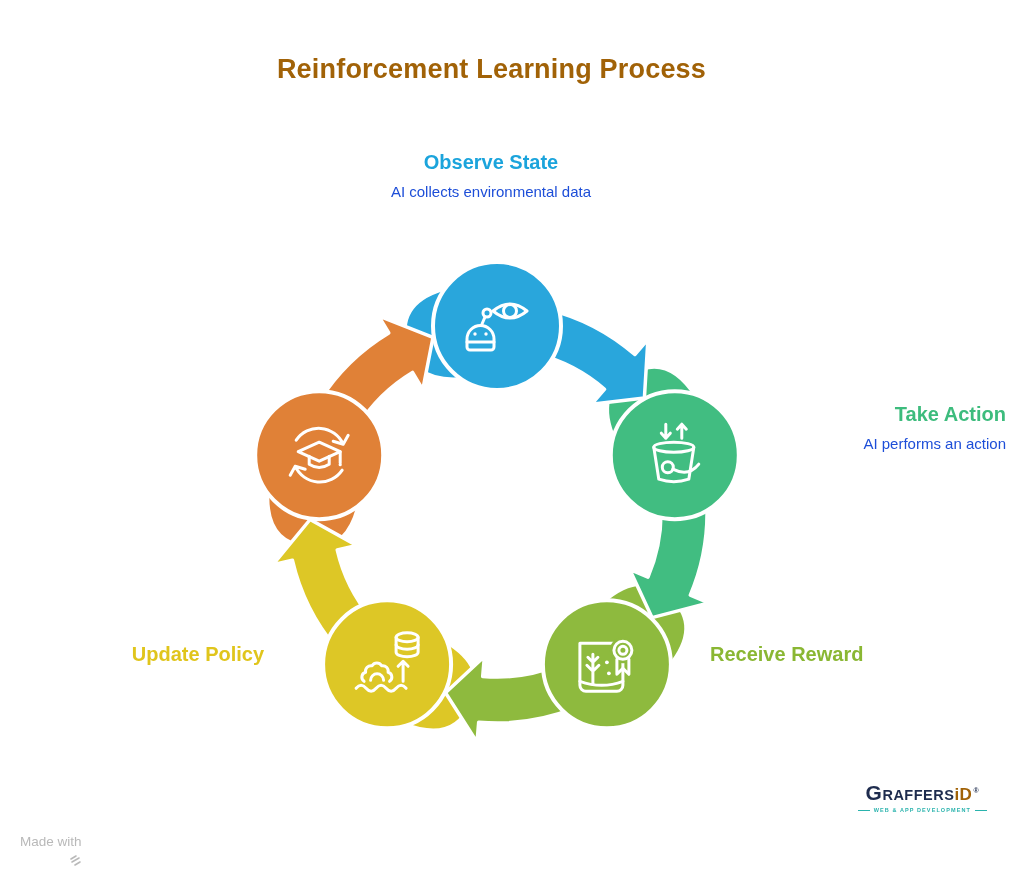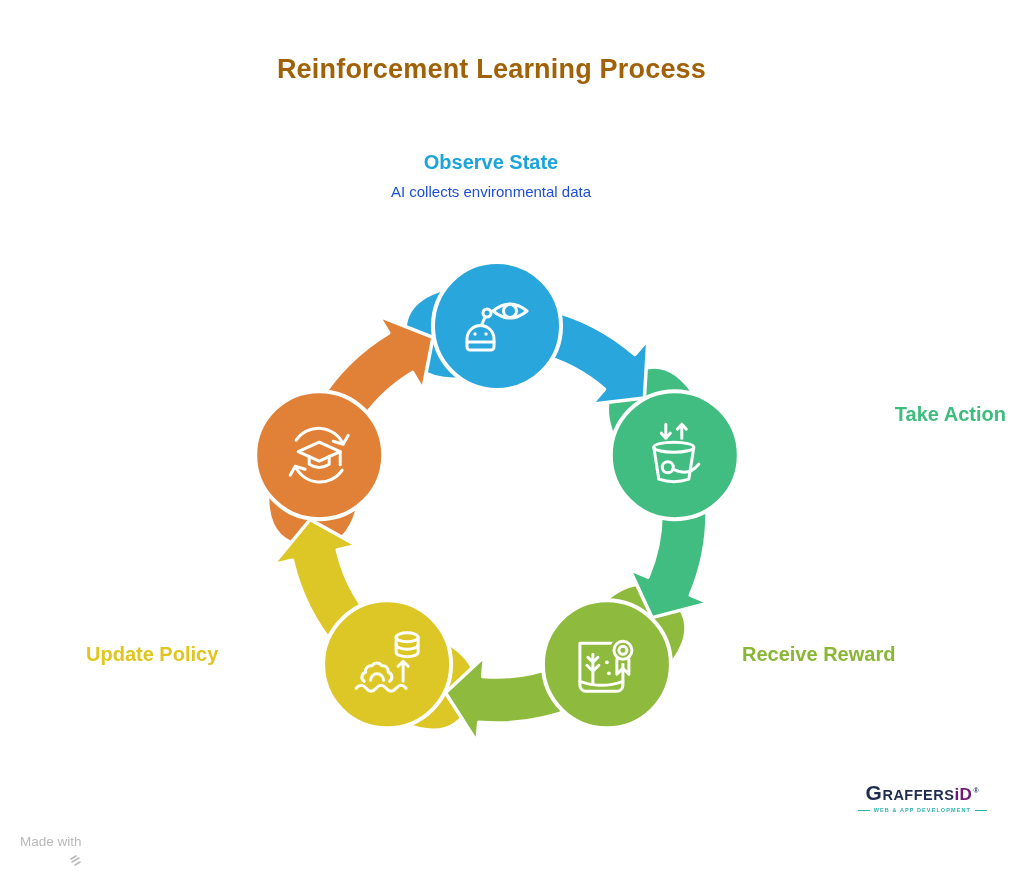--- a/index.html
+++ b/index.html
@@ -10,35 +10,35 @@
   .page-title{
     position:absolute;left:0;top:54px;width:983px;text-align:center;
     font-size:27px;font-weight:700;color:#a16207;letter-spacing:.2px;
   }
   #ring-svg{position:absolute;left:0;top:0;}
   .node-text{position:absolute;}
   .node-title{font-size:20px;font-weight:700;margin-bottom:9px;}
   .node-desc{font-size:15px;color:#1d4ed8;line-height:1.22;}
   .nt-observe{left:378px;top:151px;width:226px;text-align:center;}
   .nt-take{left:771px;top:403px;width:215px;text-align:right;margin-left:20px;}
-  .nt-reward{left:710px;top:643px;width:178px;text-align:left;margin-left:32px;}
-  .nt-policy{left:86px;top:643px;width:200px;text-align:left;}
+  .nt-reward{left:710px;top:643px;width:178px;text-align:left;}
+  .nt-policy{left:98px;top:643px;width:200px;text-align:center;}
   .nt-repeat{left:66px;top:397px;width:160px;text-align:right;}
   .made-with{
     position:absolute;left:20px;top:834px;display:flex;align-items:flex-end;gap:5px;
     font-size:13.5px;color:#b9b9b9;text-decoration:none;cursor:pointer;flex-direction:column;
   }
   .made-with svg{display:block;}
   .graffers-logo{position:absolute;right:44px;top:785px;text-align:center;}
   .brand-line{
     font-weight:700;color:#1e2c4e;font-size:14.5px;letter-spacing:.5px;
     display:flex;align-items:baseline;justify-content:center;
   }
   .brand-g{font-size:21px;line-height:14px;}
-  .brand-id{color:#701a75;font-size:17px;font-weight:700;}
+  .brand-id{color:#a16207;font-size:17px;font-weight:700;}
   .brand-reg{font-size:7px;color:#1e2c4e;vertical-align:super;margin-left:1px;position:relative;top:-7px;}
   .tagline{
     margin-top:2px;font-size:5.5px;letter-spacing:1.1px;color:#2ab3ad;font-weight:700;
     display:flex;align-items:center;justify-content:center;gap:4px;
   }
   .tagline::before,.tagline::after{content:"";display:inline-block;width:12px;height:1px;background:#2ab3ad;}
 </style>
 </head>
 <body>
 
@@ -106,20 +106,21 @@
       <circle cx="21" cy="9.5" r="1.6" fill="#fff" stroke="none"></circle>
     </g>
   </svg>
 
 <div class="node-text nt-observe">
   <div class="node-title" style="color: rgb(27, 164, 220);">Observe State</div>
   <div class="node-desc">AI collects environmental data</div>
 </div>
 <div class="node-text nt-take">
   <div class="node-title" style="color: rgb(61, 188, 125);">Take Action</div>
+  <div class="node-desc">AI performs an action</div>
 </div>
 <div class="node-text nt-reward">
   <div class="node-title" style="color: rgb(138, 183, 51);">Receive Reward</div>
 </div>
 <div class="node-text nt-policy">
   <div class="node-title" style="color: rgb(224, 197, 28);">Update Policy</div>
 </div>
 <div class="node-text nt-repeat">
 </div>
 

